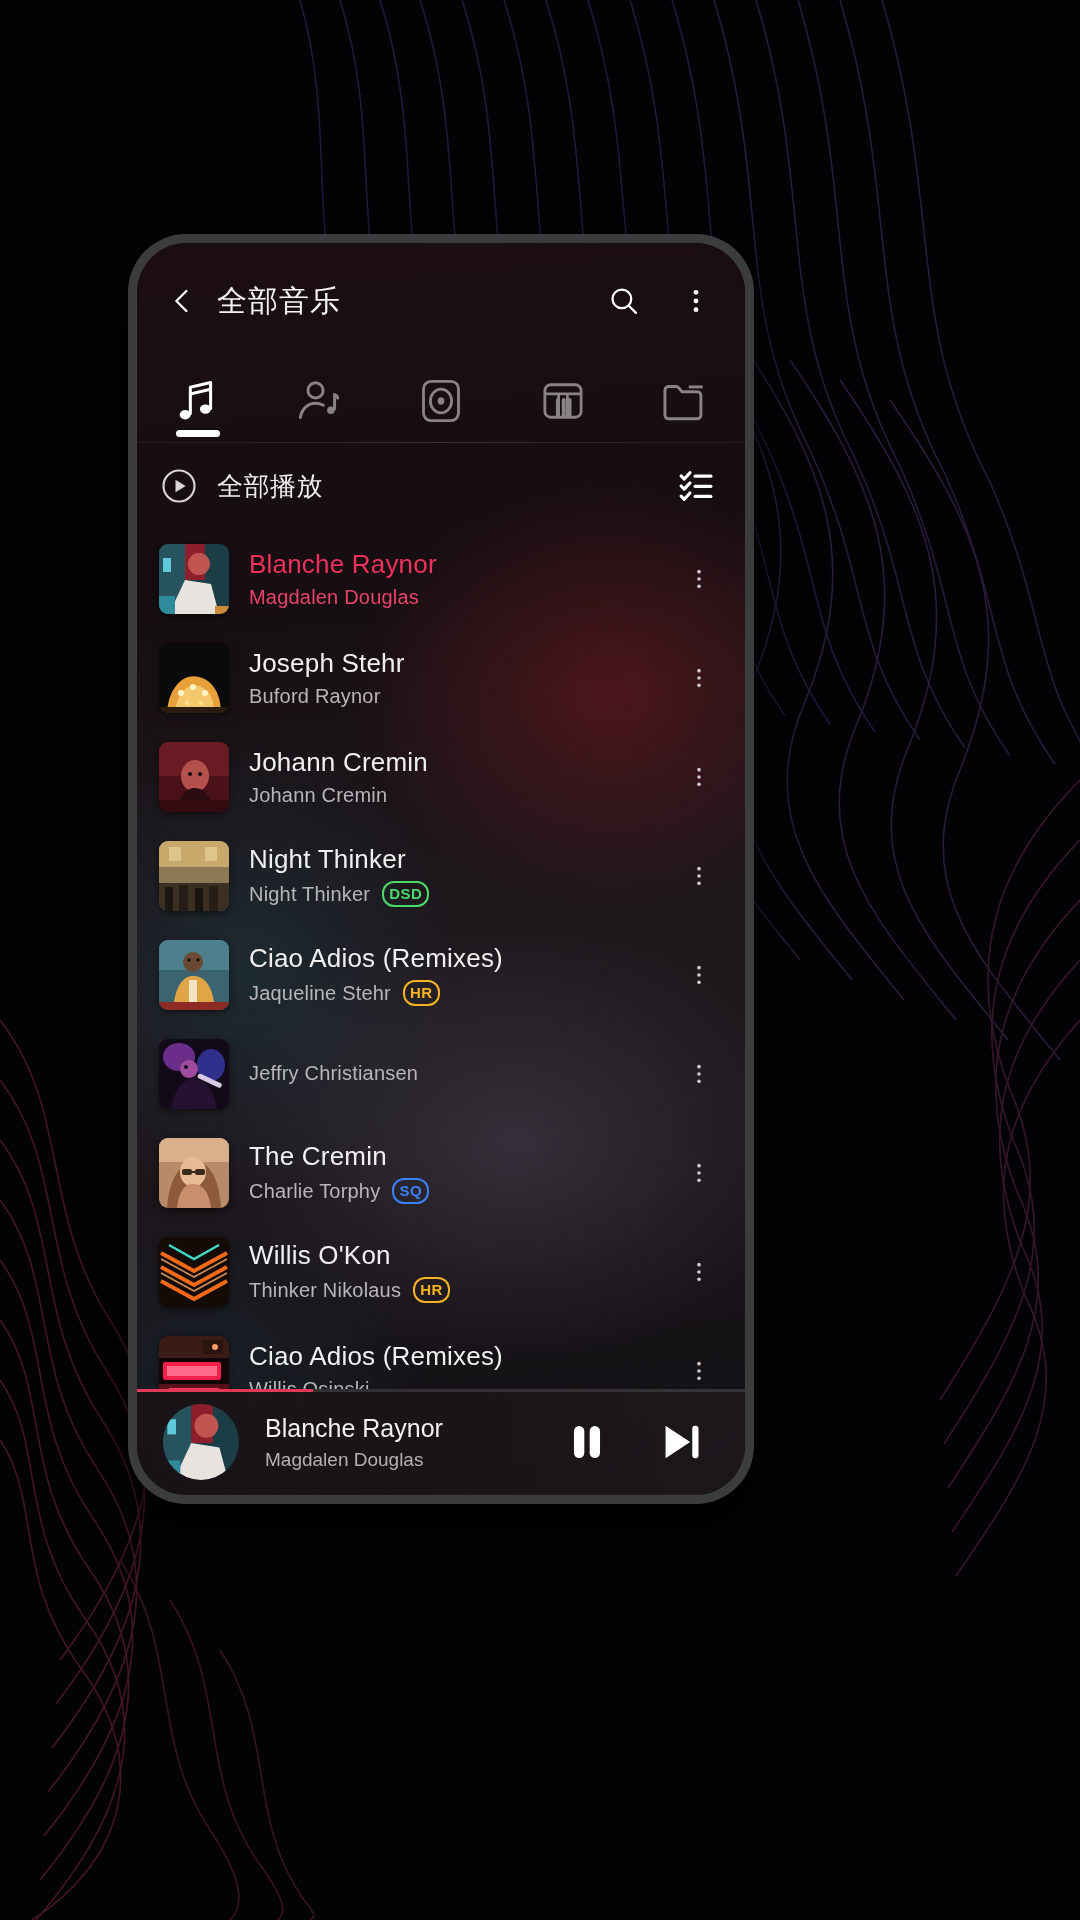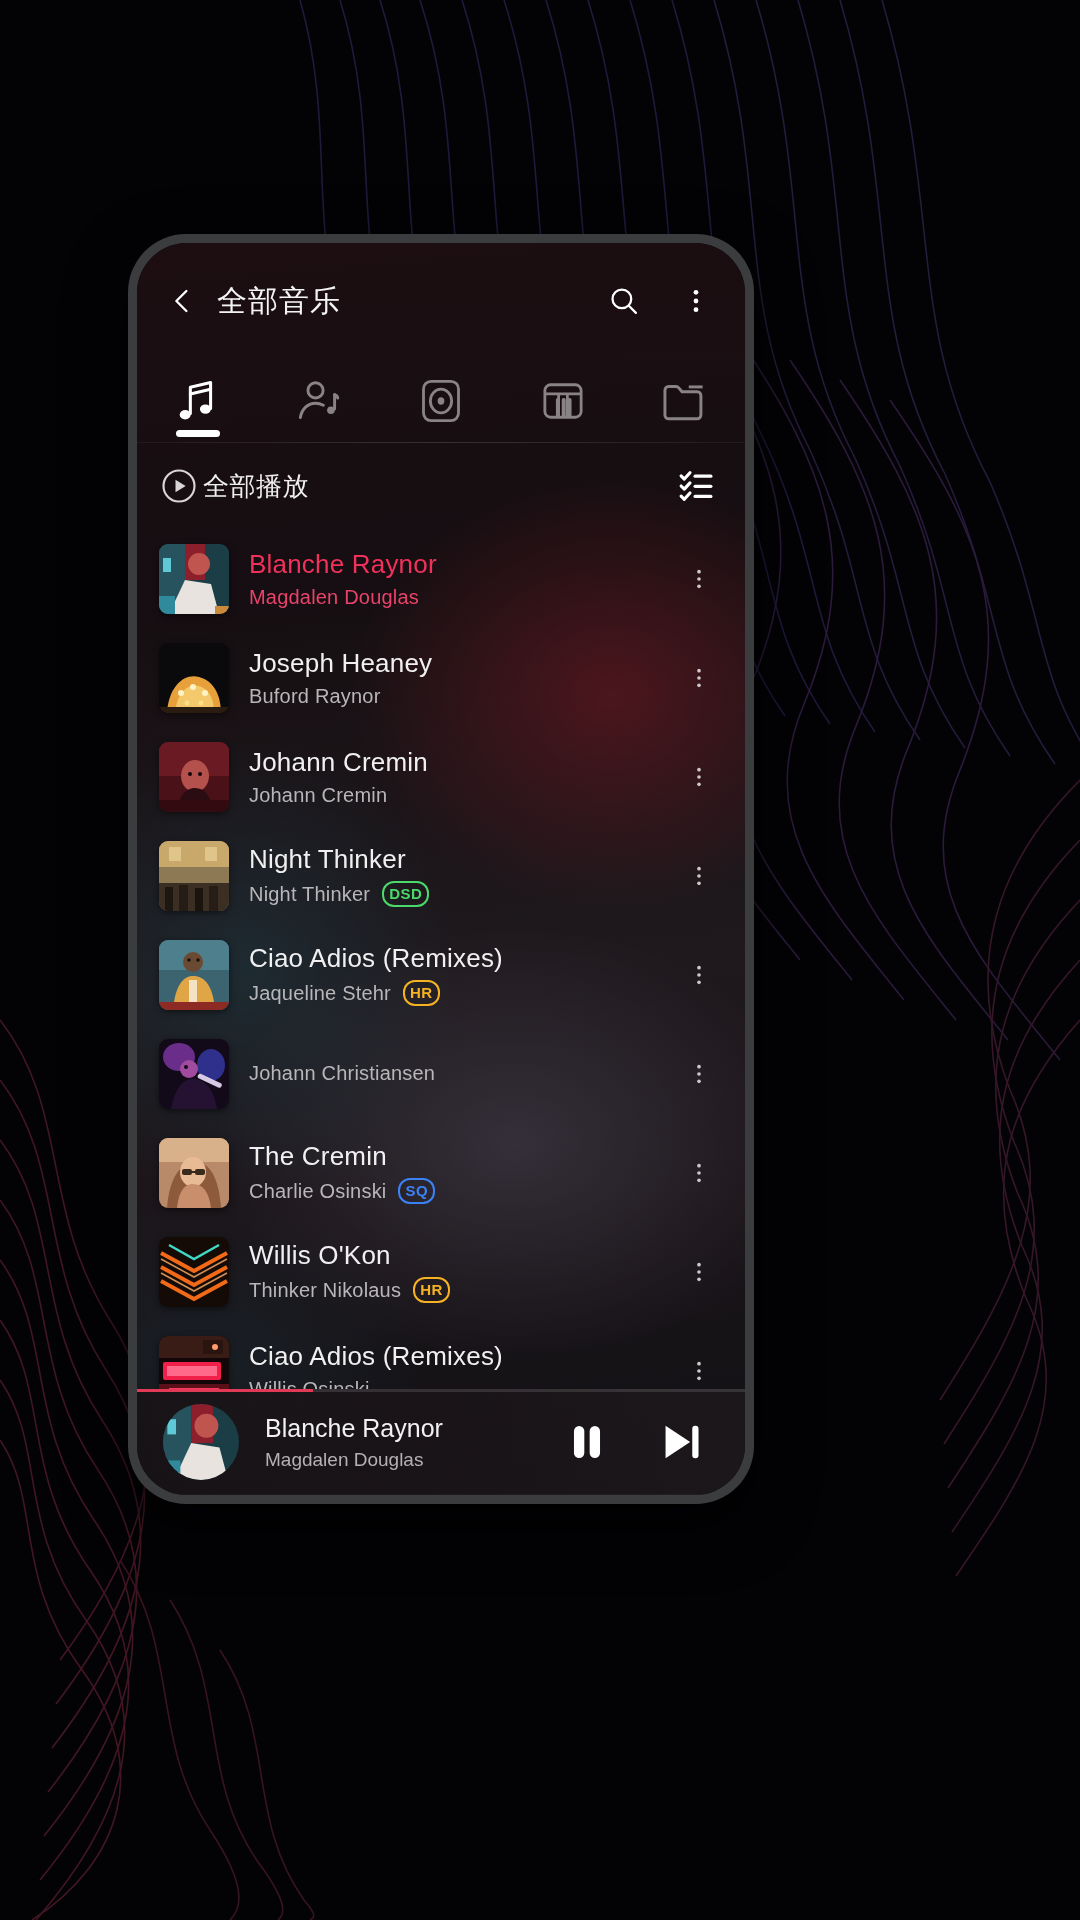--- a/index.html
+++ b/index.html
@@ -110,21 +110,21 @@
     height: 1px;
     background: linear-gradient(90deg, rgba(255,255,255,0.05), rgba(255,255,255,0.14), rgba(255,255,255,0.05));
   }
 
   
   .playall {
     height: 86px; flex: 0 0 auto;
     display: flex; align-items: center;
     padding: 0 26px 0 22px;
   }
-  .playall-left { display: flex; align-items: center; gap: 4px; cursor: pointer; flex: 1; }
+  .playall-left { display: flex; align-items: center; gap: 18px; cursor: pointer; flex: 1; }
   .playall-label { color: #f0eff0; font-size: 26px; letter-spacing: .5px; }
   .playall-divider {
     position: absolute; left: 0; right: 0;
     height: 1px;
     background: rgba(255,255,255,0.09);
   }
 
   
   .list {
     flex: 1 1 auto;
@@ -418,21 +418,21 @@
               <path d="M16 70 C18 48 30 40 40 43 C52 47 55 58 55 70 Z" fill="#f3c96b"></path>
               <circle cx="22" cy="50" r="3" fill="#fff3c4"></circle>
               <circle cx="34" cy="44" r="3" fill="#fff3c4"></circle>
               <circle cx="46" cy="50" r="3" fill="#fff3c4"></circle>
               <circle cx="28" cy="60" r="2.4" fill="#ffe08a"></circle>
               <circle cx="42" cy="60" r="2.4" fill="#ffe08a"></circle>
               <rect x="0" y="64" width="70" height="6" fill="#2a1c10"></rect>
             </svg>
           </div>
           <div class="row-text">
-            <div class="song-title">Joseph Heaney</div>
+            <div class="song-title">Joseph Stehr</div>
             <div class="song-sub">
               <span>Buford Raynor</span>
             </div>
           </div>
           <div class="row-more">
             <svg width="22" height="22" viewBox="0 0 24 24" fill="#cfc9cb">
               <circle cx="12" cy="4" r="2"></circle>
                 <circle cx="12" cy="12" r="2"></circle>
                 <circle cx="12" cy="20" r="2"></circle>
             </svg>
@@ -533,21 +533,21 @@
               <ellipse cx="20" cy="18" rx="16" ry="14" fill="#6a2d8a"></ellipse>
               <ellipse cx="52" cy="26" rx="14" ry="16" fill="#2f2f8c"></ellipse>
               <path d="M12 70 C16 48 26 38 36 40 C50 42 56 56 58 70 Z" fill="#251233"></path>
               <circle cx="30" cy="30" r="9" fill="#a04b9e"></circle>
               <rect x="40" y="34" width="26" height="5" rx="2.5" fill="#d8c9e6" transform="rotate(25 40 34)"></rect>
               <circle cx="27" cy="28" r="2" fill="#130a16"></circle>
             </svg>
           </div>
           <div class="row-text">
             <div class="song-sub">
-              <span>Johann Christiansen</span>
+              <span>Jeffry Christiansen</span>
             </div>
           </div>
           <div class="row-more">
             <svg width="22" height="22" viewBox="0 0 24 24" fill="#cfc9cb">
               <circle cx="12" cy="4" r="2"></circle>
                 <circle cx="12" cy="12" r="2"></circle>
                 <circle cx="12" cy="20" r="2"></circle>
             </svg>
           </div>
         </div>
@@ -561,21 +561,21 @@
               <ellipse cx="34" cy="34" rx="13" ry="15" fill="#e8bb94"></ellipse>
               <rect x="23" y="31" width="10" height="6" rx="2" fill="#3a2a1c"></rect>
               <rect x="36" y="31" width="10" height="6" rx="2" fill="#3a2a1c"></rect>
               <rect x="32" y="33" width="5" height="2" fill="#3a2a1c"></rect>
               <path d="M18 70 C20 52 26 46 34 46 C44 46 50 54 52 70 Z" fill="#c98e6b"></path>
             </svg>
           </div>
           <div class="row-text">
             <div class="song-title">The Cremin</div>
             <div class="song-sub">
-              <span>Charlie Osinski</span>
+              <span>Charlie Torphy</span>
               <span class="badge" style="color:#3b82f6">SQ</span>
             </div>
           </div>
           <div class="row-more">
             <svg width="22" height="22" viewBox="0 0 24 24" fill="#cfc9cb">
               <circle cx="12" cy="4" r="2"></circle>
                 <circle cx="12" cy="12" r="2"></circle>
                 <circle cx="12" cy="20" r="2"></circle>
             </svg>
           </div>

